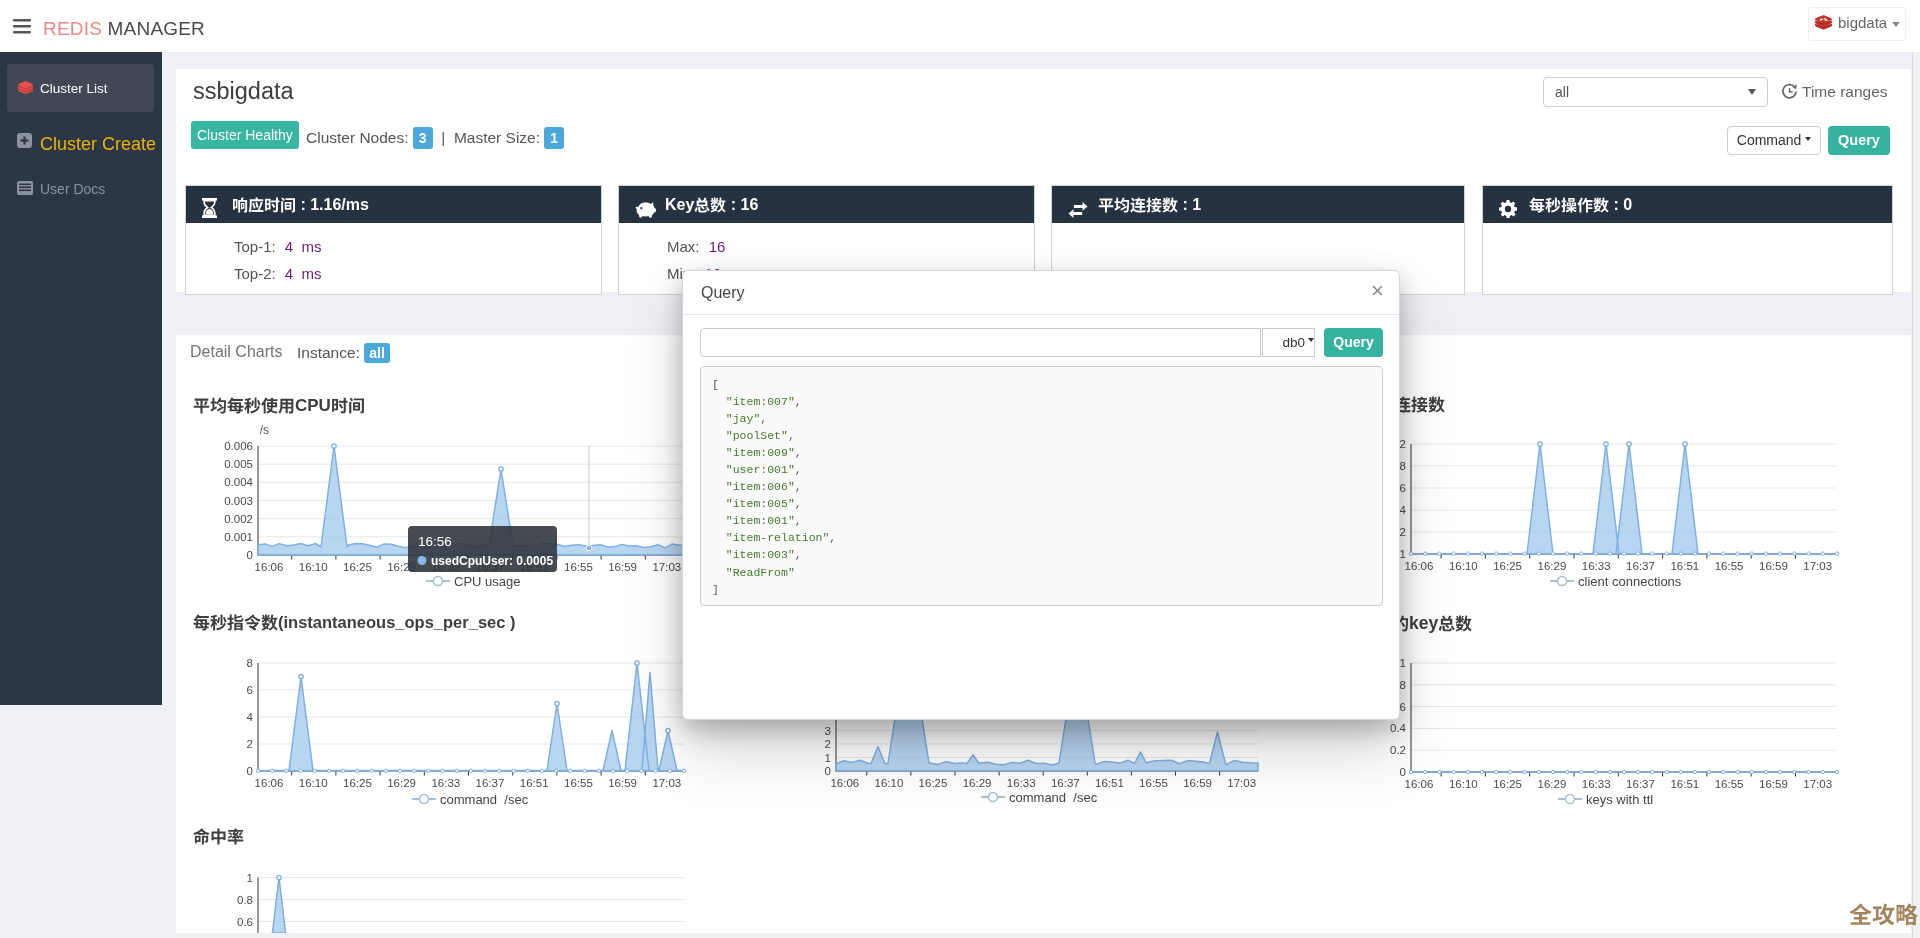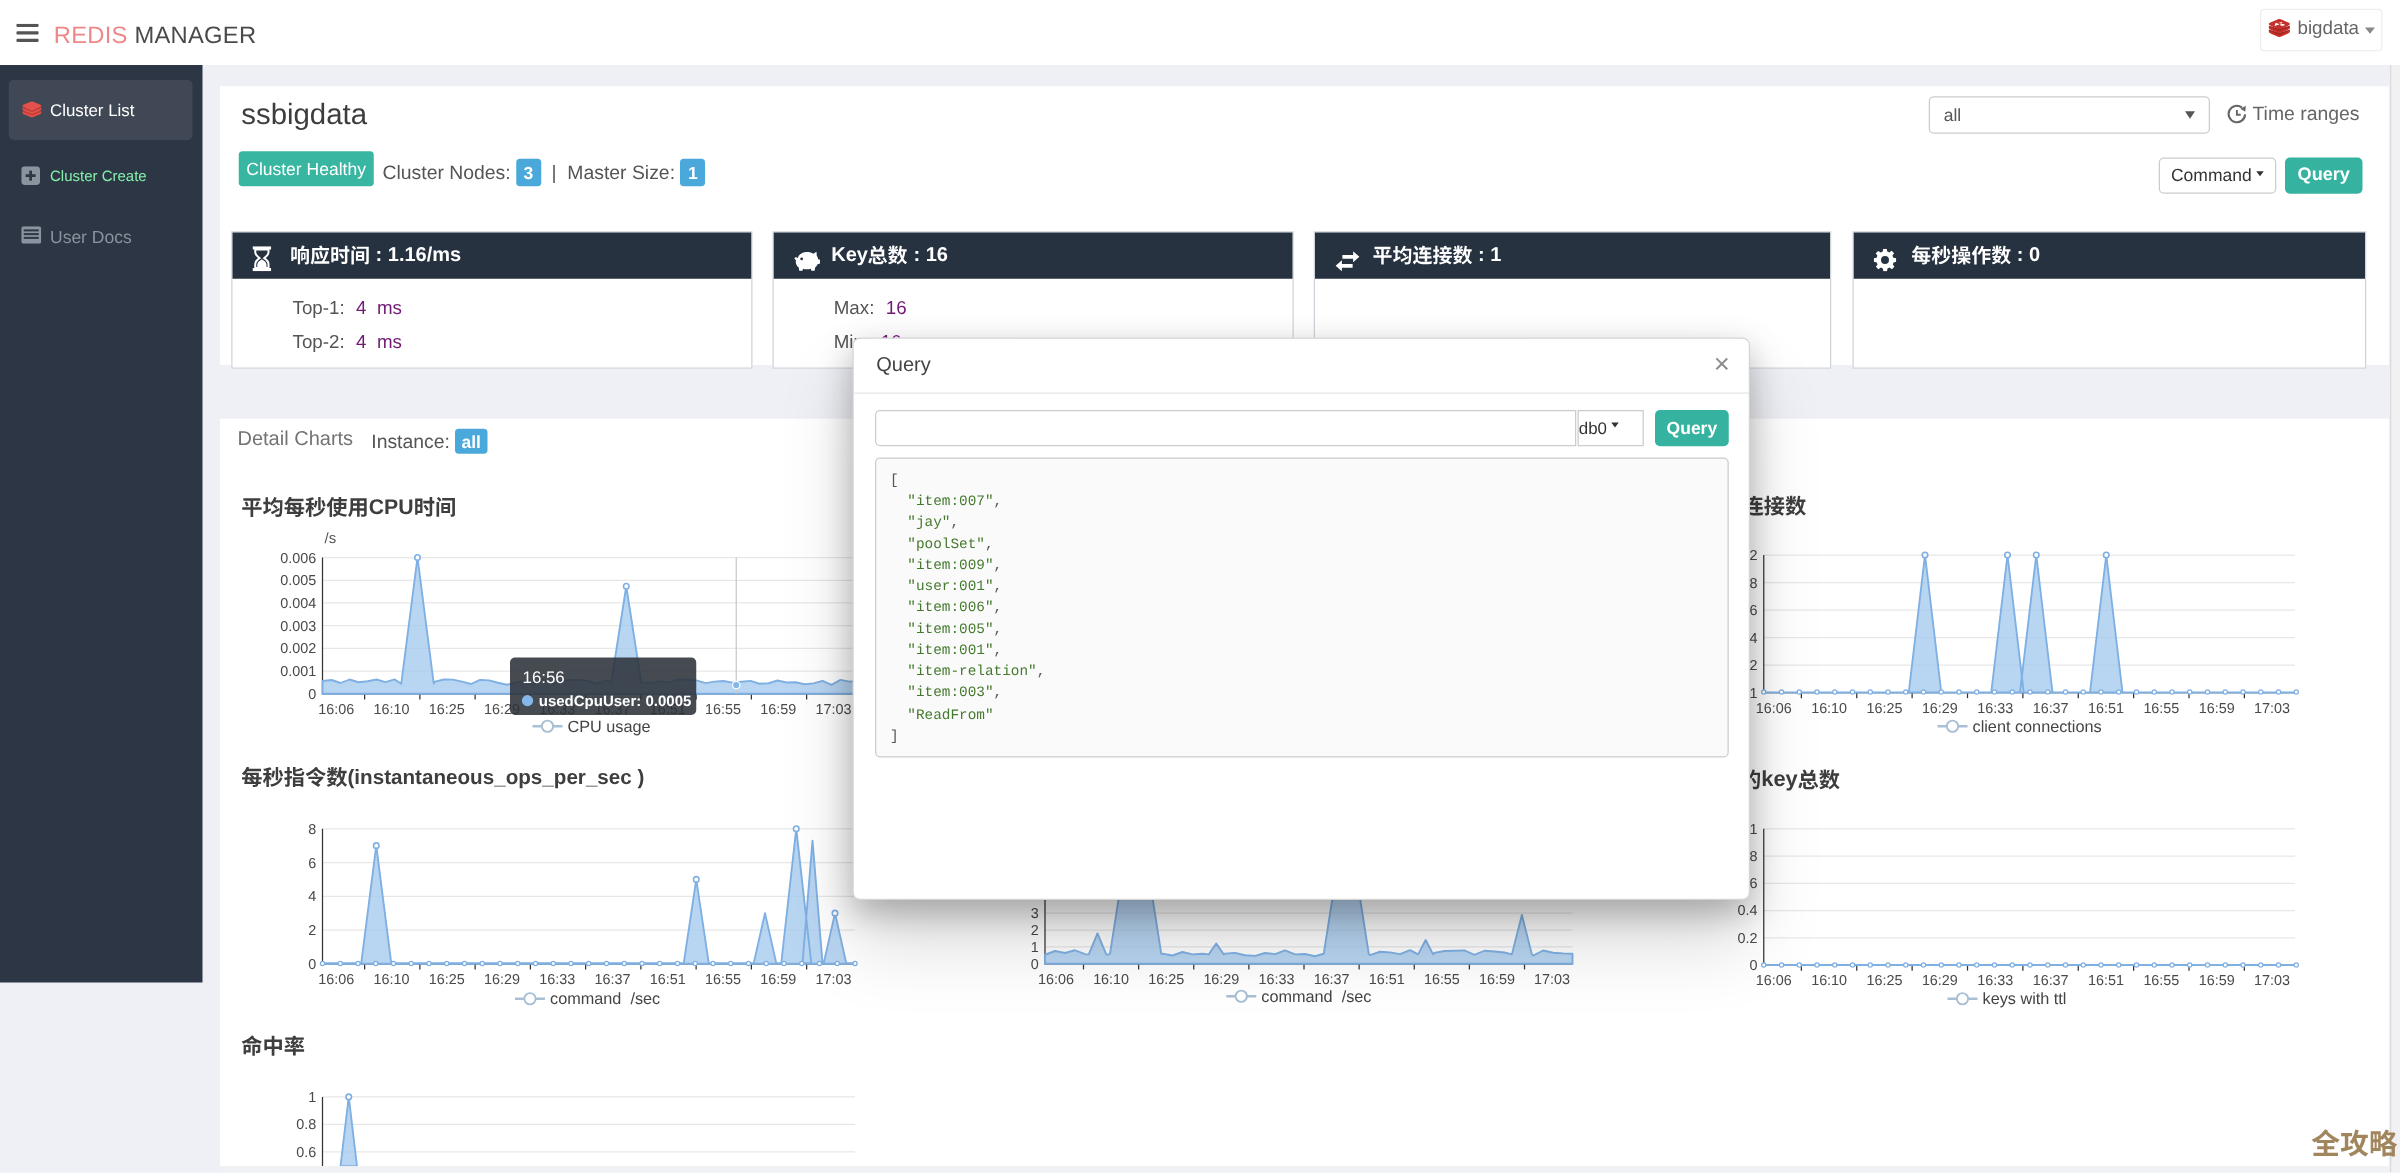--- a/index.html
+++ b/index.html
@@ -1,17 +1,17 @@
 <!DOCTYPE html>
 <html><head><meta charset="utf-8"><title>redis manager</title><style>
 *{margin:0;padding:0;box-sizing:border-box}
 html,body{width:1920px;height:938px;overflow:hidden;font-family:"Liberation Sans",sans-serif;background:#eef0f5;position:relative}
 .abs{position:absolute}
 #navbar{position:absolute;left:0;top:0;width:1920px;height:52px;background:#fff;z-index:30}
-#sidebar{position:absolute;left:0;top:52px;width:162px;height:734px;background:#2c3644;z-index:25}
+#sidebar{position:absolute;left:0;top:52px;width:162px;height:653px;background:#2c3644;z-index:25}
 .menu-item{position:absolute;left:7px;width:147px;height:48px;border-radius:4px;font-size:13.5px}
 .gutter-r{position:absolute;left:1912px;top:52px;width:8px;height:886px;background:#f1f1f3;border-left:1px solid #dadada;z-index:40}
 #panel1{position:absolute;left:176px;top:69px;width:1735px;height:223px;background:#fff;z-index:1}
 #panel2{position:absolute;left:176px;top:335px;width:1735px;height:598px;background:#fff;z-index:1}
 .card{position:absolute;top:185px;background:#fff;border:1px solid #cfd4da;z-index:2}
 .card .hd{height:37px;background:#273240;color:#fff;font-size:16px;font-weight:bold;line-height:37px;white-space:nowrap}
 .card .bd{padding:15px 0 0 48px;font-size:15px;color:#555}
 .card .bd div{margin-bottom:10px}
 .val{color:#701a75;margin-left:5px}
 .badge-b{display:inline-block;background:#4aa9da;color:#fff;font-weight:bold;border-radius:3px;padding:3px 6px;font-size:14px}
@@ -50,21 +50,21 @@
         <path fill="#c03a34" d="M31 11.7c0 1-1.3 2-4 3.1l-9 3.7c-1.3.5-2.6.5-3.9 0L4.9 14.8c-2.7-1.1-3.9-2.1-3.9-3.1l15 4.4z"></path>
         <path fill="#e4504a" d="M31 9.4c0 1-1.3 2-4 3.1l-9 3.8c-1.3.5-2.6.5-3.9 0L4.9 12.5C2.2 11.4 1 10.4 1 9.4s1.2-2 3.9-3L14.1 2.6c1.3-.5 2.6-.5 3.9 0l9 3.7c2.7 1.1 4 2.1 4 3.1z"></path>
       </g>
     </svg>
     <div class="abs" style="left:40px;top:29px;color:#fff;font-size:13.5px">Cluster List</div>
     <svg class="abs" style="left:17px;top:81px" width="15" height="15">
       <rect x="0" y="0" width="15" height="15" rx="3" fill="#8b939e"></rect>
       <rect x="3.5" y="6.4" width="8" height="2.2" fill="#2c3644"></rect>
       <rect x="6.4" y="3.5" width="2.2" height="8" fill="#2c3644"></rect>
     </svg>
-    <div class="abs" style="left:40px;top:82px;color:#86efac;font-size:12px">Cluster Create</div>
+    <div class="abs" style="left:40px;top:82px;color:#eab308;font-size:18px">Cluster Create</div>
     <svg class="abs" style="left:17px;top:129px" width="16" height="14">
       <rect x="0" y="0" width="16" height="14" rx="2" fill="#8b939e"></rect>
       <rect x="2" y="2.5" width="12" height="1.6" fill="#2c3644"></rect>
       <rect x="2" y="5.5" width="12" height="1.6" fill="#2c3644"></rect>
       <rect x="2" y="8.5" width="12" height="1.6" fill="#2c3644"></rect>
     </svg>
     <div class="abs" style="left:40px;top:129px;color:#8b939e;font-size:14px">User Docs</div>
   </div>
 <div class="gutter-r"></div>
 <div class="abs" style="left:176px;top:933px;width:1736px;height:5px;background:#f0f1f4;z-index:3"></div>
@@ -519,21 +519,21 @@
     <path d="M660 436 L660 428.8 L668 425.8 L676 427.4 L684 425.2 L692 428.3 L695 428.5 L702 411.7 L709 428.5 L710 428.8 L712 428 L720 377 L745 377 L753 428 L754 427.9 L762 429.4 L770 426.6 L778 428.5 L786 428 L791 428.5 L797 419.8 L803 428.5 L804 427.9 L812 427.3 L820 429.2 L828 429.7 L836 427.4 L844 428.3 L852 425.3 L860 428.5 L868 428.2 L876 430 L883 428 L891 377 L911 377 L919 428 L920 429.1 L928 426.4 L936 426.9 L944 428.3 L952 425.1 L958.5 428.5 L964.5 417 L970.5 428.5 L971.5 427.3 L979.5 425.8 L987.5 425.6 L995.5 425.3 L1003.5 428.8 L1011.5 425.6 L1019.5 426.2 L1027.5 427 L1033.5 428.5 L1041.5 397 L1049.5 428.5 L1050.5 429.4 L1058.5 425.4 L1066.5 427.2 L1074.5 427.7 L1082 428 L1082 436 Z" fill="rgba(160,199,238,0.75)" stroke="#7fb0e3" stroke-width="1.5" stroke-linejoin="round"></path>
     <line x1="805" y1="462" x2="829" y2="462" stroke="#a9bfd4" stroke-width="2"></line>
     <circle cx="817" cy="462" r="4.5" fill="#fff" stroke="#a9bfd4" stroke-width="1.5"></circle>
     <text x="833" y="466.5" font-size="13" fill="#444">command&nbsp;&nbsp;/sec</text>
   </svg>
 <div id="modal">
     <div class="abs" style="left:18px;top:13px;font-size:16px;color:#444">Query</div>
     <div class="abs" style="left:688px;top:7px;font-size:22px;color:#8c8c8c">×</div>
     <div class="abs" style="left:0;top:43px;width:716px;height:1px;background:#e5e5e5"></div>
     <div class="abs" style="left:17px;top:57px;width:561px;height:29px;border:1px solid #ccc;border-radius:4px 0 0 4px;background:#fff"></div>
-    <div class="abs" style="left:579px;top:57px;width:53px;height:29px;border:1px solid #ccc;background:#fff;text-align:left;font-size:13.5px;color:#333;line-height:27px">db0<span style="display:inline-block;vertical-align:2px;margin-left:3px;border:3.5px solid transparent;border-top:4.5px solid #333"></span></div>
+    <div class="abs" style="left:579px;top:57px;width:53px;height:29px;border:1px solid #ccc;background:#fff;text-align:right;font-size:13.5px;color:#333;line-height:27px">db0<span style="display:inline-block;vertical-align:2px;margin-left:3px;border:3.5px solid transparent;border-top:4.5px solid #333"></span></div>
     <div class="abs" style="left:641px;top:57px;width:59px;height:29px;border-radius:4px;background:#36b3a0;text-align:center;font-size:14px;color:#fff;font-weight:bold;line-height:29px">Query</div>
     <div class="abs" style="left:17px;top:95px;width:683px;height:240px;border:1px solid #ccc;border-radius:4px;background:#fafafa;font-family:'Liberation Mono',monospace;font-size:11.5px;line-height:17.05px;padding:9px 0 0 11px;color:#555;white-space:pre">[
   <span class="s">"item:007"</span>,
   <span class="s">"jay"</span>,
   <span class="s">"poolSet"</span>,
   <span class="s">"item:009"</span>,
   <span class="s">"user:001"</span>,
   <span class="s">"item:006"</span>,
   <span class="s">"item:005"</span>,
   <span class="s">"item:001"</span>,

